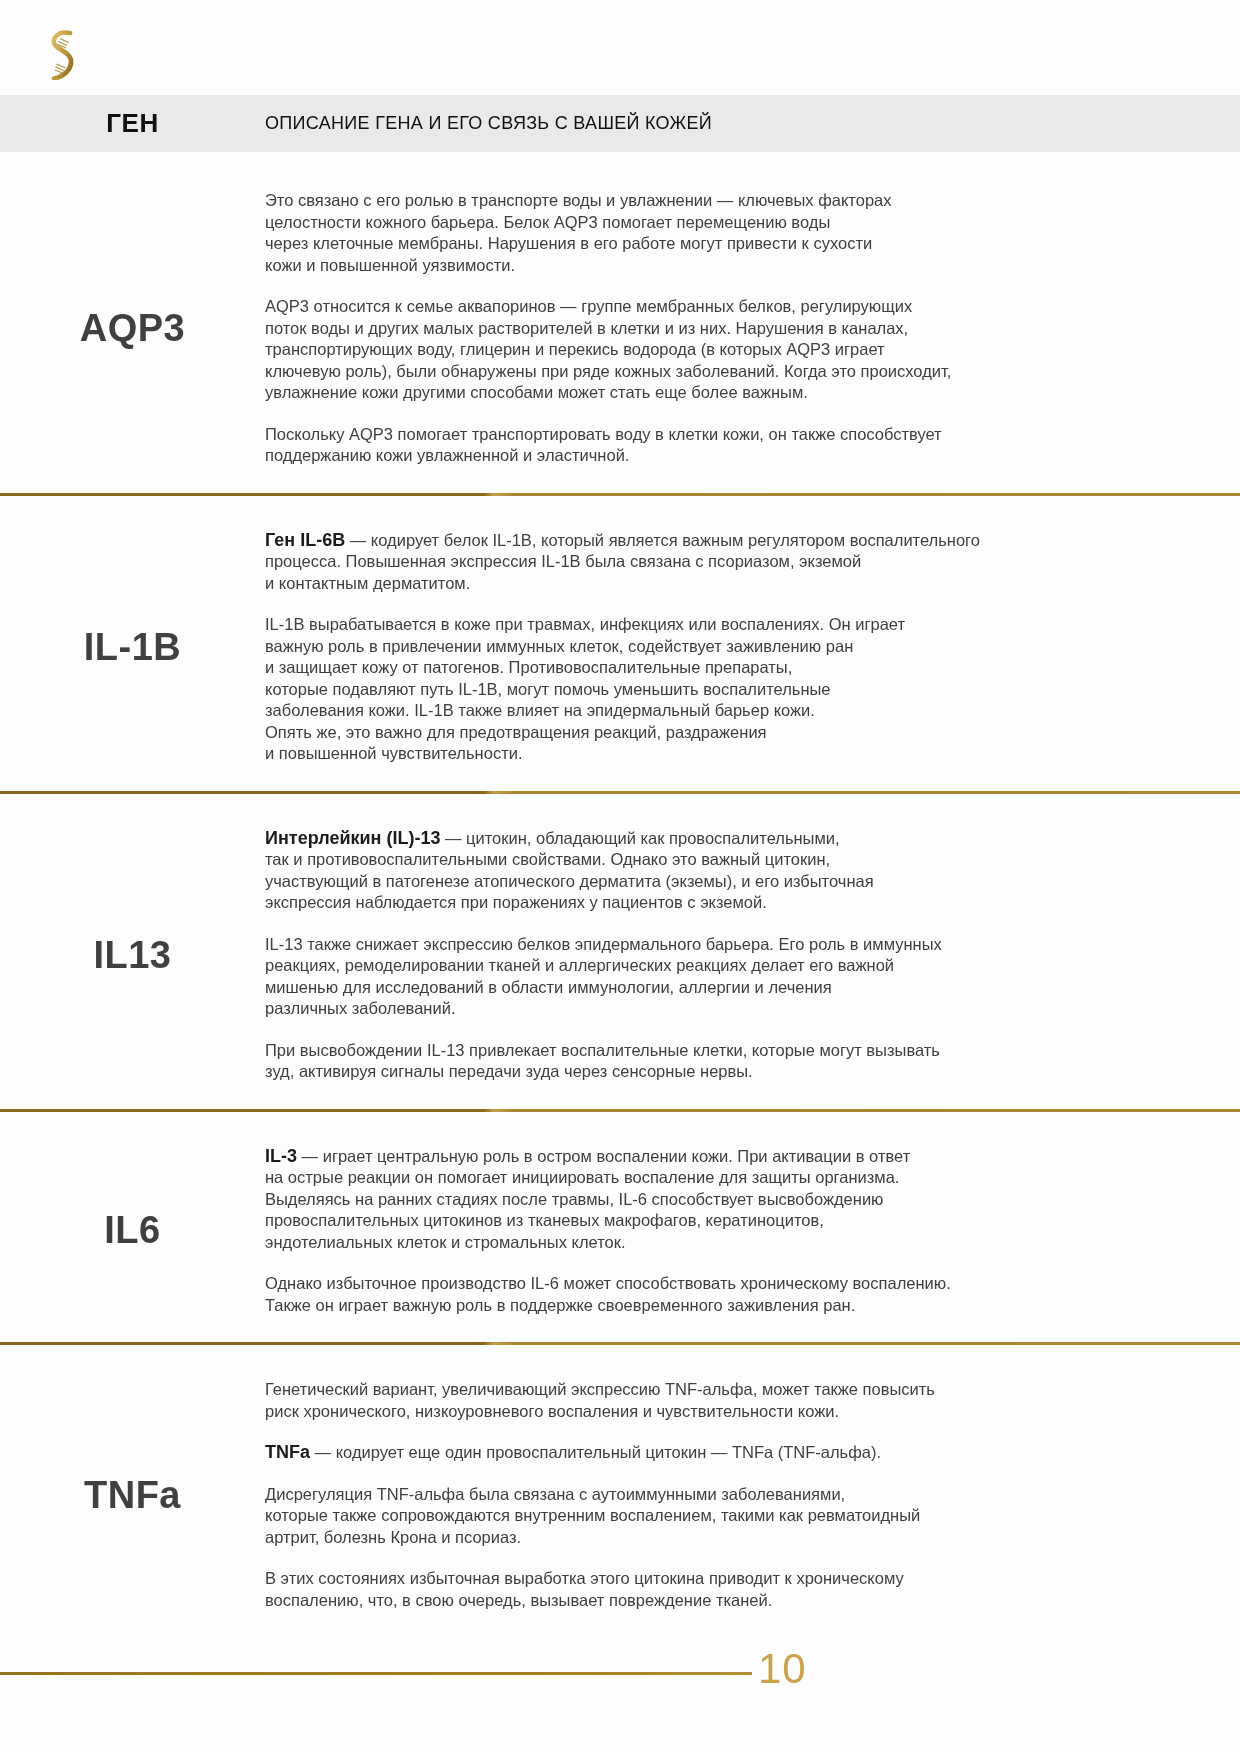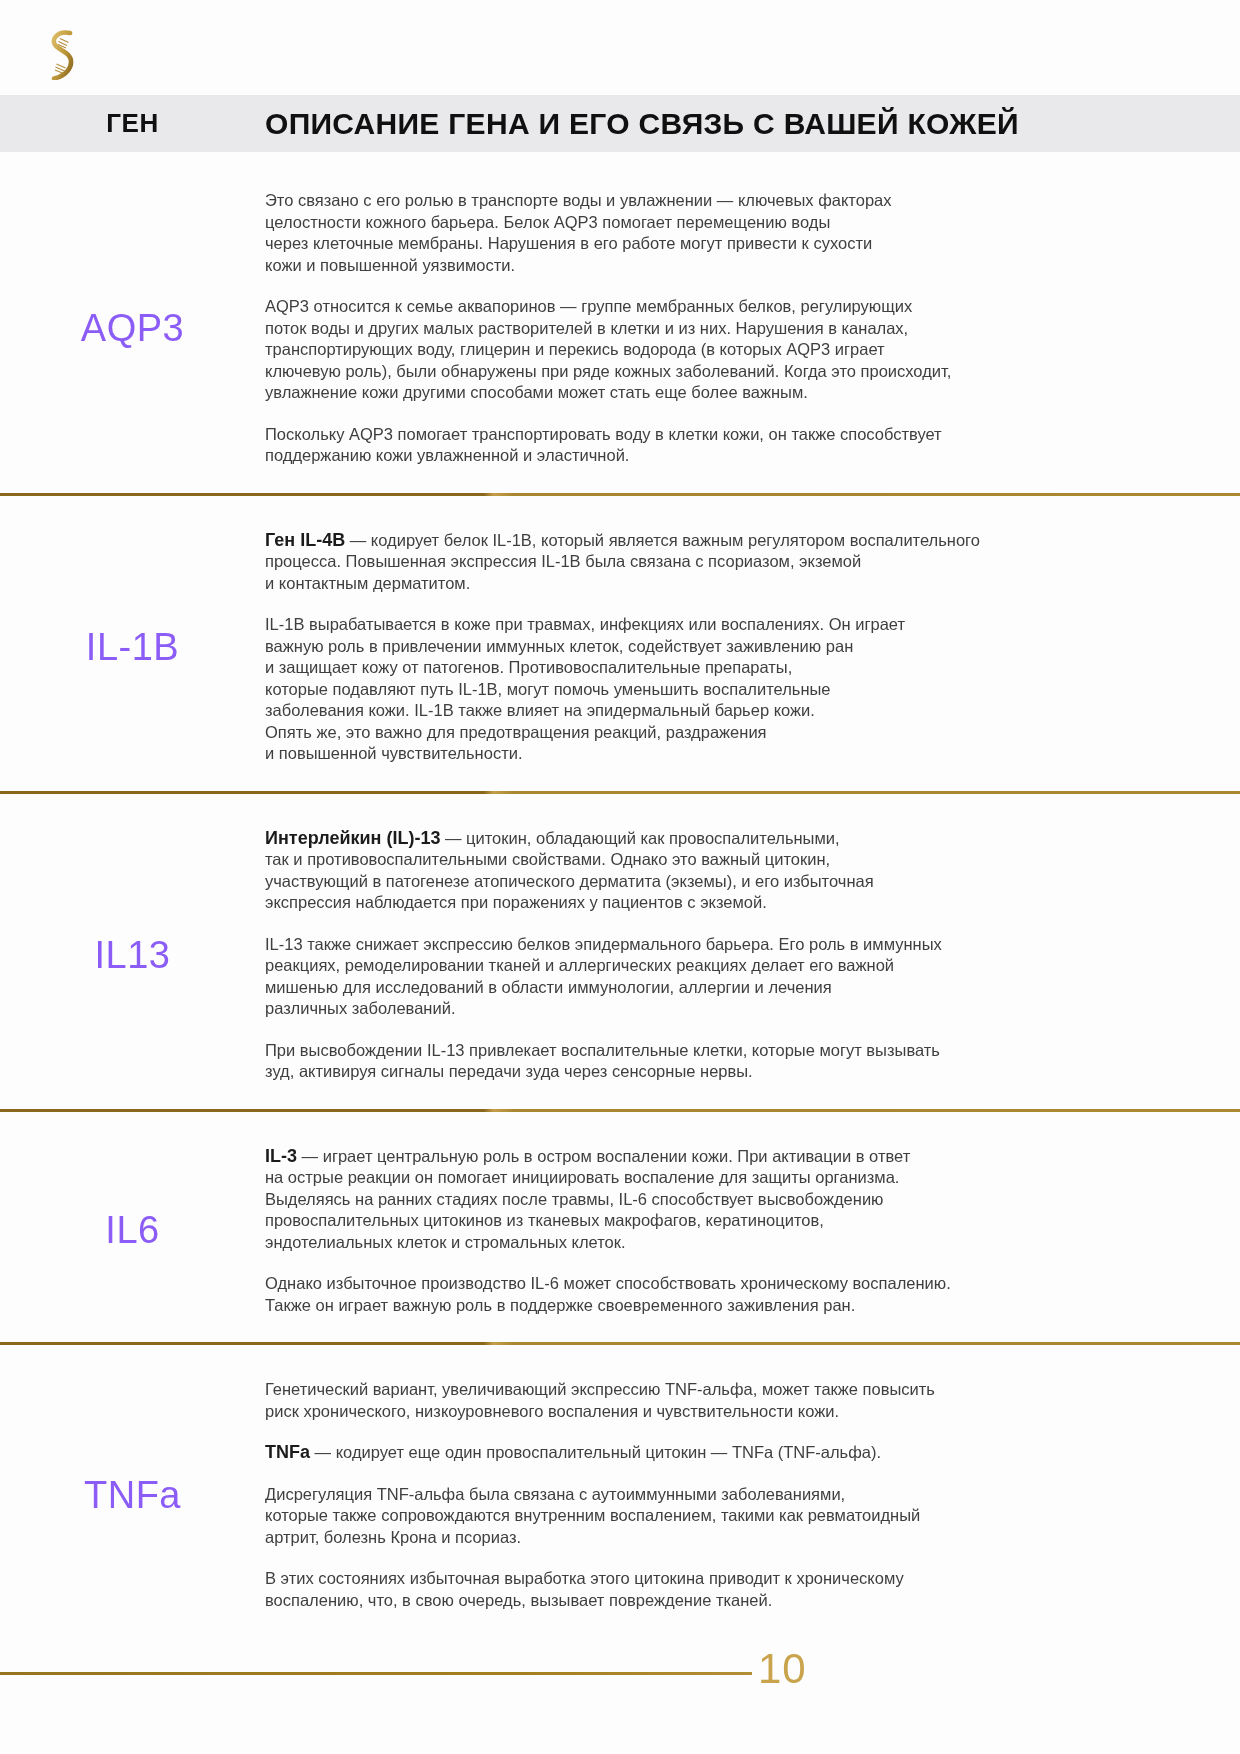--- a/index.html
+++ b/index.html
@@ -19,30 +19,30 @@
     position:absolute; top:95px; left:0; right:0; height:57px;
     background:#e9e8ea;
     display:flex; align-items:center;
   }
   .hdr-gene {
     width:265px; text-align:center;
     font-size:26px; font-weight:700; color:#101010; letter-spacing:.6px;
   }
   .hdr-desc {
     flex:1;
-    font-size:30px; font-weight:700; color:#101010; letter-spacing:.3px;
+    font-size:18px; font-weight:400; color:#101010; letter-spacing:.3px;
   }
   
   .sections { position:absolute; top:152px; left:0; right:0; }
   .gene-row { display:flex; padding:34px 0 26px; }
   .gene-row:first-child { padding-top:38px; }
   .gene-label {
     width:265px; flex:0 0 265px;
     display:flex; align-items:center; justify-content:center;
-    font-size:38px; font-weight:400; color:#8b5cf6; letter-spacing:.5px;
+    font-size:38px; font-weight:700; color:#404040; letter-spacing:.5px;
   }
   .gene-desc { flex:1; padding-right:60px; }
   .para {
     font-size:16.5px; line-height:21.5px; color:#3f3f3f;
     white-space:pre-line;
     margin:0 0 20px;
   }
   .para:last-child { margin-bottom:0; }
   .lead {
     font-size:18px; font-weight:700; color:#1b1b1b; white-space:normal;
@@ -101,21 +101,21 @@
 ключевую роль), были обнаружены при ряде кожных заболеваний. Когда это происходит,
 увлажнение кожи другими способами может стать еще более важным.</p>
           <p class="para">Поскольку AQP3 помогает транспортировать воду в клетки кожи, он также способствует
 поддержанию кожи увлажненной и эластичной.</p>
         </div>
   </section>
 <div class="divider"></div>
   <section class="gene-row">
     <div class="gene-label">IL-1B</div>
     <div class="gene-desc">
-          <p class="para"><strong class="lead">Ген IL-4B</strong> — кодирует белок IL-1B, который является важным регулятором воспалительного
+          <p class="para"><strong class="lead">Ген IL-6B</strong> — кодирует белок IL-1B, который является важным регулятором воспалительного
 процесса. Повышенная экспрессия IL-1B была связана с псориазом, экземой
 и контактным дерматитом.</p>
           <p class="para">IL-1B вырабатывается в коже при травмах, инфекциях или воспалениях. Он играет
 важную роль в привлечении иммунных клеток, содействует заживлению ран
 и защищает кожу от патогенов. Противовоспалительные препараты,
 которые подавляют путь IL-1B, могут помочь уменьшить воспалительные
 заболевания кожи. IL-1B также влияет на эпидермальный барьер кожи.
 Опять же, это важно для предотвращения реакций, раздражения
 и повышенной чувствительности.</p>
         </div>

